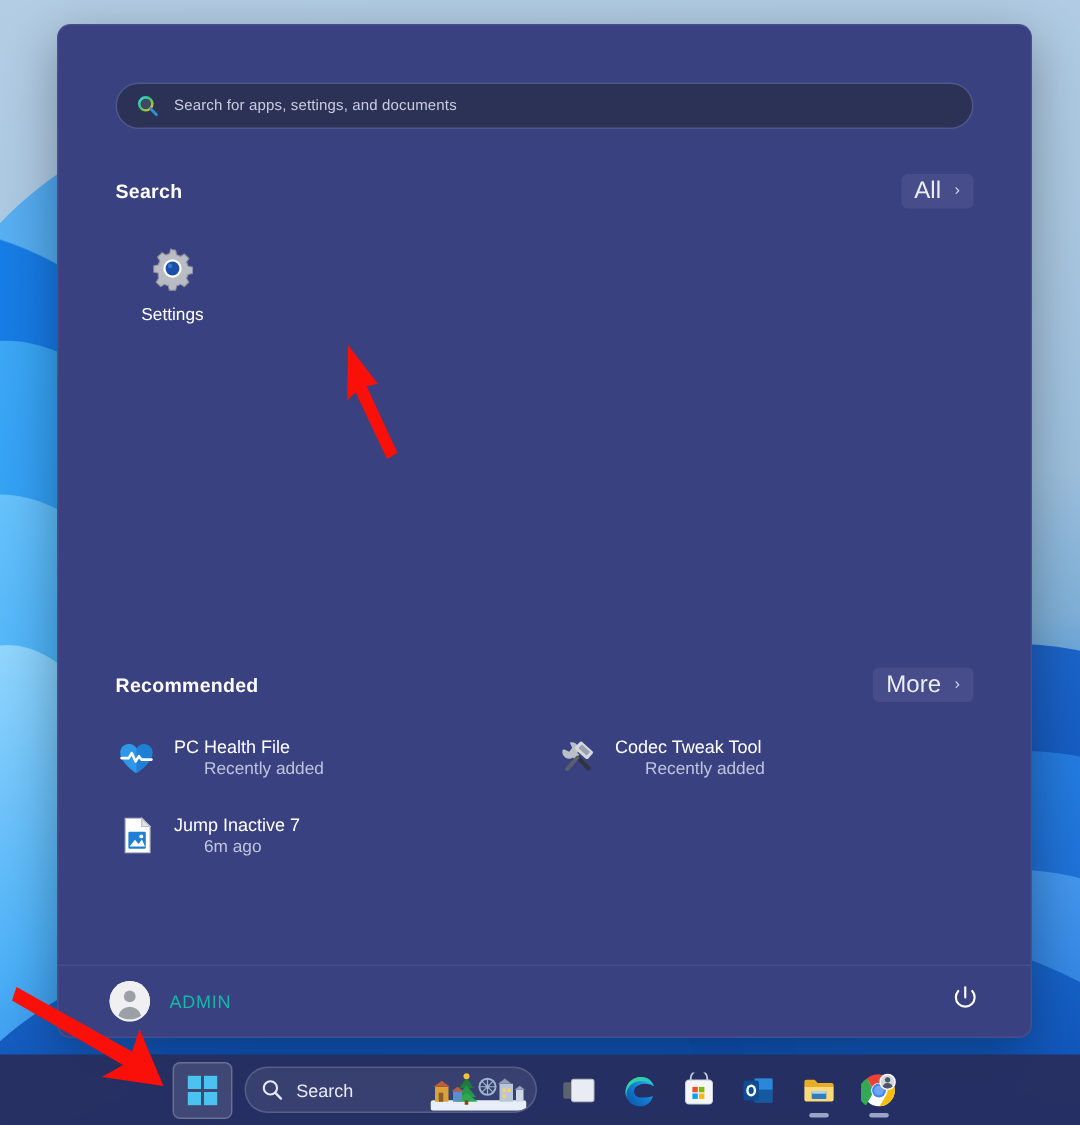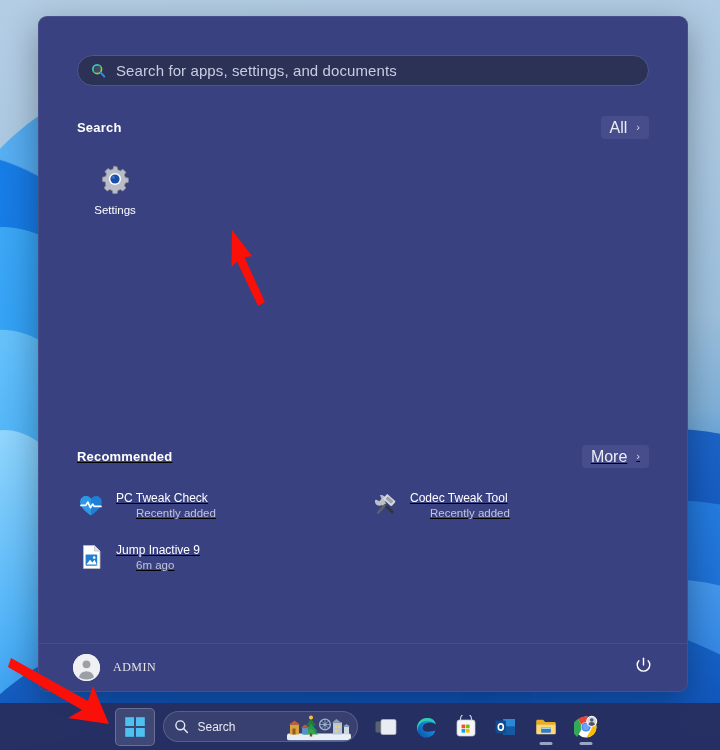--- a/index.html
+++ b/index.html
@@ -106,21 +106,21 @@
     background: #2c3156;
     border: 1px solid #50568a;
     border-radius: 16px;
     display: flex;
     align-items: center;
     padding: 0 13px;
     gap: 10px;
   }
   .search-glyph { width: 15px; height: 15px; flex: none; }
   #search-placeholder {
-    font-size: 15px;
+    font-size: 10px;
     color: #c9cce0;
     letter-spacing: .1px;
   }
 
   
   .sec-head {
     display: flex;
     align-items: center;
     justify-content: space-between;
     padding: 0 38px;
@@ -162,21 +162,21 @@
   }
   .pin-icon { width: 32px; height: 32px; display: block; }
   .pin-label {
     margin-top: 9px;
     font-size: 11.5px;
     color: #ffffff;
     white-space: nowrap;
   }
 
   
-  #recommended-section { position: absolute; left: 0; right: 0; top: 428px; text-decoration: underline; }
+  #recommended-section { position: absolute; left: 0; right: 0; top: 428px; }
   #rec-grid {
     display: grid;
     grid-template-columns: 1fr 1fr;
     padding: 14px 30px 0 30px;
     row-gap: 6px;
   }
   .rec-item {
     display: flex;
     align-items: center;
     gap: 11px;
@@ -199,21 +199,21 @@
     padding: 0 34px;
     flex: none;
   }
   #user-chip { display: flex; align-items: center; gap: 13px; cursor: default; }
   .avatar {
     width: 27px; height: 27px; border-radius: 50%;
     background: #f0f0f2;
     display: flex; align-items: center; justify-content: center;
   }
   #user-name {
-    font-size: 12px; color: #e5e5e5; letter-spacing: .5px; font-family: Liberation Serif, serif;
+    font-size: 12px; color: #14b8a6; letter-spacing: .5px;
   }
   #power-button { margin-left: auto; cursor: default; }
 
   
   #taskbar {
     position: absolute;
     left: 0; right: 0; bottom: 0;
     height: 47px;
     background: rgba(40,45,92,.93);
     display: flex;
@@ -345,21 +345,21 @@
 
       <div id="rec-grid">
 
         <div class="rec-item">
           <svg class="rec-icon" viewBox="0 0 28 28">
             <path d="M14 24.5S3.2 17.8 3.2 10.9c0-3.4 2.6-5.9 5.8-5.9 2.1 0 3.9 1.1 5 2.8 1.1-1.7 2.9-2.8 5-2.8 3.2 0 5.8 2.5 5.8 5.9 0 6.9-10.8 13.6-10.8 13.6z" fill="#1e7fd4"></path>
             <path d="M14 24.5S3.2 17.8 3.2 10.9c0-3.4 2.6-5.9 5.8-5.9 2.1 0 3.9 1.1 5 2.8v16.7z" fill="#2e97e8"></path>
             <path d="M4 14.4h4.8l2-3.3 2.6 5.6 2.2-3.6 1.7 2.3H24" fill="none" stroke="#ffffff" stroke-width="1.7" stroke-linejoin="round" stroke-linecap="round"></path>
           </svg>
           <div class="rec-text">
-            <span class="rec-name">PC Tweak Check</span>
+            <span class="rec-name">PC Health File</span>
             <span class="rec-sub">Recently added</span>
           </div>
         </div>
 
         <div class="rec-item">
           <svg class="rec-icon" viewBox="0 0 28 28">
             <g transform="rotate(-45 14 14)">
               <rect x="12.7" y="12" width="2.8" height="13.5" rx="1" fill="#30343c"></rect>
               <path d="M10.6 3.4c-1.9 1-2.9 3.3-2.2 5.4.5 1.6 1.9 2.7 3.5 3v1.8h4.2V11.8c1.6-.3 3-1.4 3.5-3 .7-2.1-.3-4.4-2.2-5.4l-1.3 3.5-3.3.5-1.1-3.3z" fill="#b9bec7"></path>
             </g>
@@ -377,21 +377,21 @@
 
         <div class="rec-item">
           <svg class="rec-icon" viewBox="0 0 28 28">
             <path d="M6.5 2.5h11L23 8v17.5H6.5z" fill="#ffffff" stroke="#b9bdc6" stroke-width=".8"></path>
             <path d="M17.5 2.5L23 8h-5.5z" fill="#dfe2e8" stroke="#b9bdc6" stroke-width=".8"></path>
             <rect x="8.6" y="11.5" width="11.6" height="11.3" rx=".8" fill="#1e7fd4"></rect>
             <path d="M9.4 21.4l3.6-4.6 2.4 2.8 2.2-2.9 2.1 4.7z" fill="#ffffff"></path>
             <circle cx="17.2" cy="14.6" r="1.3" fill="#ffffff"></circle>
           </svg>
           <div class="rec-text">
-            <span class="rec-name">Jump Inactive 9</span>
+            <span class="rec-name">Jump Inactive 7</span>
             <span class="rec-sub">6m ago</span>
           </div>
         </div>
 
       </div>
     </div>
   </div>
 
   <div id="account-bar">
     <div id="user-chip">

